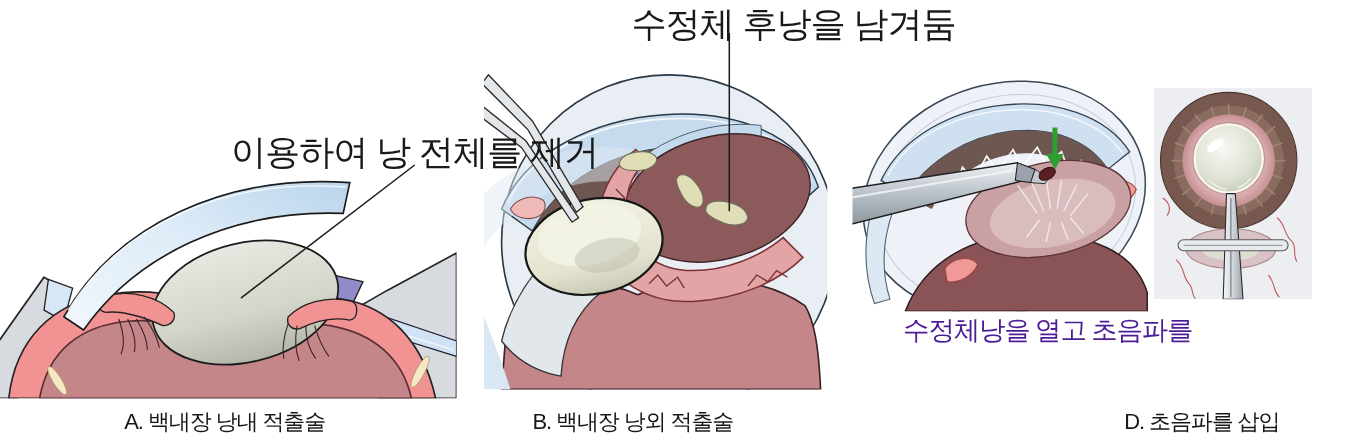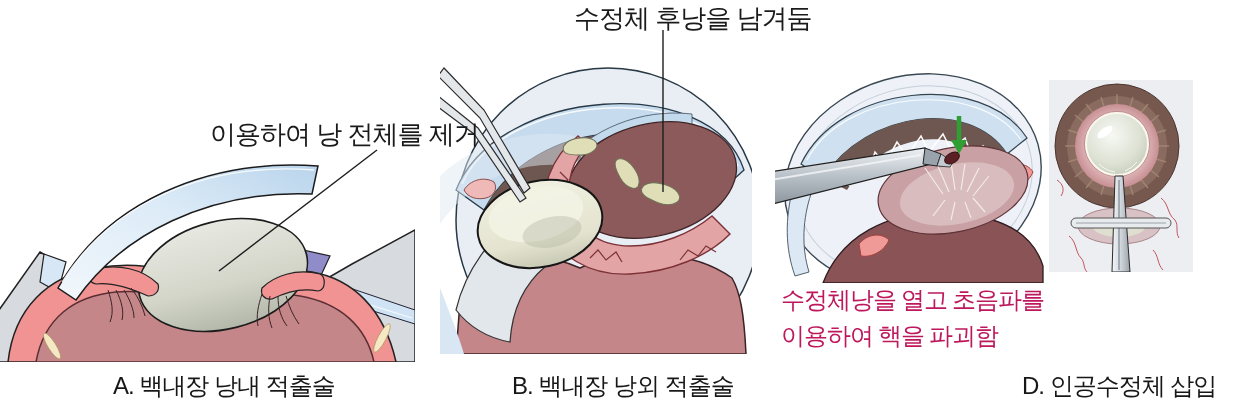--- a/index.html
+++ b/index.html
@@ -4,30 +4,30 @@
 <style>
   html,body{margin:0;padding:0;background:#ffffff;}
   .canvas{
     position:relative;width:1236px;height:405px;background:#ffffff;
     font-family:"Liberation Sans","DejaVu Sans",sans-serif;color:#1a1a1a;
     overflow:hidden;
   }
   .panel-svg{position:absolute;}
   .overlay-svg{position:absolute;left:0;top:0;pointer-events:none;}
   .ann{
-    position:absolute;font-size:26px;letter-spacing:-1px;white-space:nowrap;
+    position:absolute;font-size:32px;letter-spacing:-1px;white-space:nowrap;
     font-family:"Liberation Sans","DejaVu Sans",sans-serif;color:#1a1a1a;
   }
   .caption{
-    position:absolute;top:370px;font-size:24px;letter-spacing:-1px;white-space:nowrap;
+    position:absolute;top:370px;font-size:20px;letter-spacing:-1px;white-space:nowrap;
     font-weight:500;color:#171717;
   }
   .note{
     position:absolute;font-size:24px;letter-spacing:-1px;white-space:nowrap;
-    font-family:"Liberation Serif","DejaVu Serif",serif;color:#be185d;
+    font-family:"Liberation Serif","DejaVu Serif",serif;color:#4c1d95;margin-left:40px;
   }
 </style>
 </head>
 <body>
 
 <div class="canvas">
 
   <svg class="panel-svg" style="left:0;top:112px" width="415" height="250" viewBox="0 0 415 250">
     <defs>
       <linearGradient id="flapGradA" x1="0" y1="1" x2="1" y2="0">
@@ -281,19 +281,18 @@
   <svg class="overlay-svg" width="1236" height="405" viewBox="0 0 1236 405">
     <line x1="377" y1="150" x2="219" y2="271" stroke="#1d1d1d" stroke-width="1.4"></line>
     <line x1="663" y1="30" x2="663" y2="192" stroke="#1d1d1d" stroke-width="1.4"></line>
   </svg>
 
   <div class="ann" style="left:210px;top:117px">이용하여 낭 전체를 제거</div>
 
   <div class="ann" style="left:574px;top:1px">수정체 후낭을 남겨둠</div>
 
   <div class="note" style="left:781px;top:284px">수정체낭을 열고 초음파를</div>
-  <div class="note" style="left:781px;top:320px">이용하여 핵을 파괴함</div>
 
   <div class="caption" style="left:113px">A. 백내장 낭내 적출술</div>
-  <div class="caption" style="left:512px">B. 백내장 낭외 적출술</div>
-  <div class="caption" style="left:1022px">D. 인공수정체 삽입</div>
+  <div class="caption" style="left:484px">B. 백내장 낭외 적출술</div>
+  <div class="caption" style="left:1022px">D. 초음파를 삽입</div>
 
 </div>
 
 </body></html>

